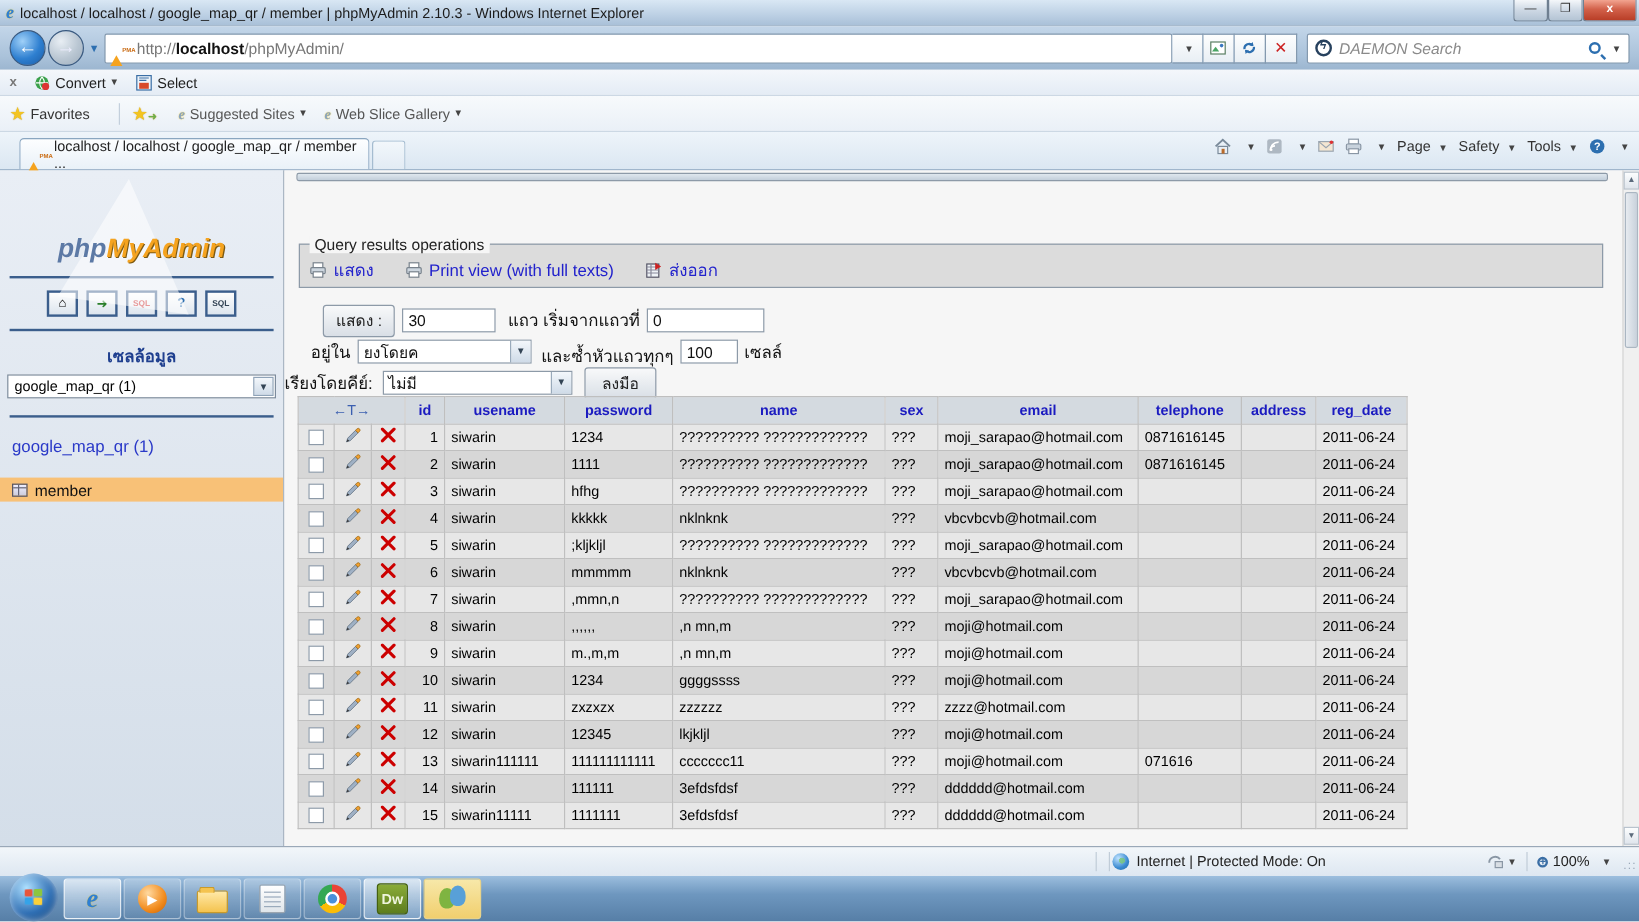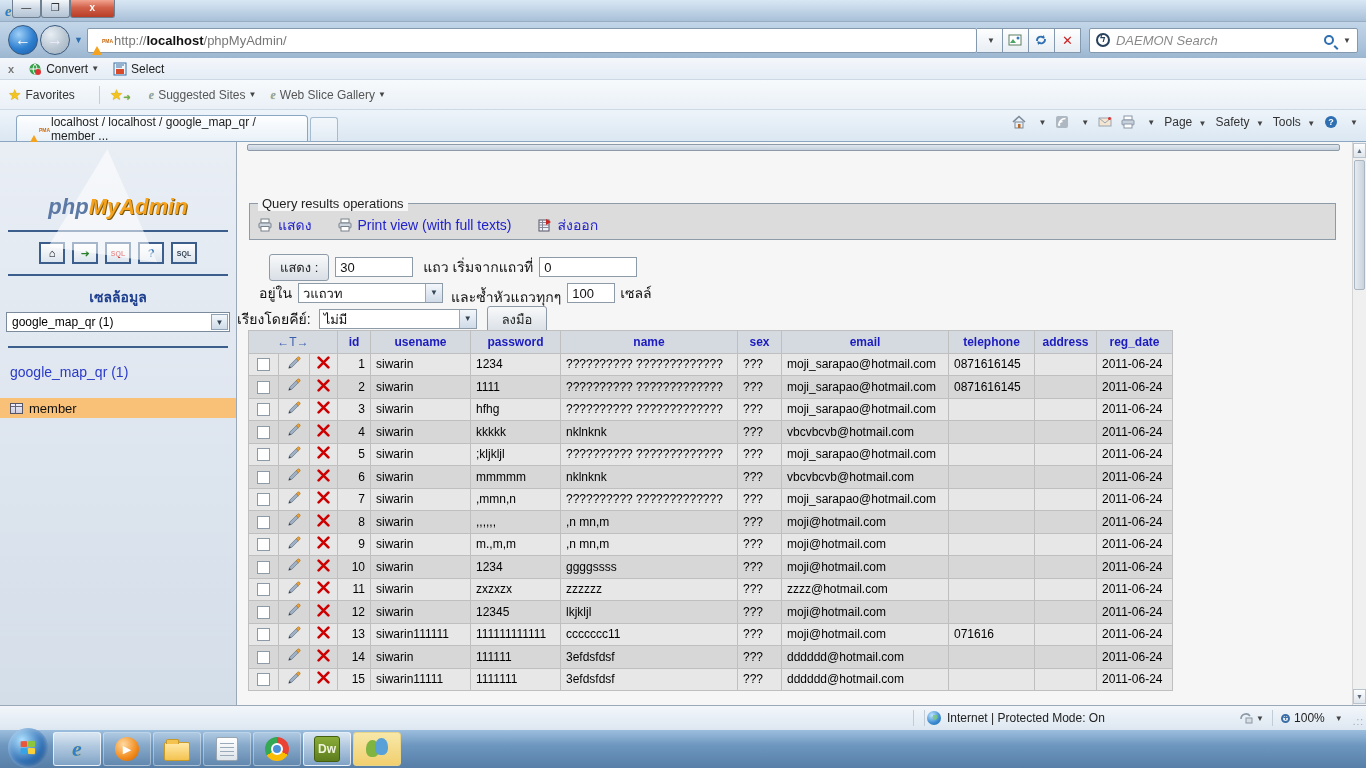--- a/index.html
+++ b/index.html
@@ -42,21 +42,21 @@
   .cmdbar .x { color:#777; font-weight:bold; margin-right:14px; font-size:11px; }
   .bar-item { display:flex; align-items:center; margin-right:14px; }
   .bar-item .ic { margin-right:4px; }
   .favbar { height:30px; background:linear-gradient(#f7fafc,#eaf0f7); display:flex; align-items:center; padding:0 8px; border-bottom:1px solid #ccd8e4; color:#333; }
   .star { color:#f3c421; font-size:15px; text-shadow:0 0 1px #b58900; }
   .sep-v { width:1px; height:18px; background:#c3cfdc; margin:0 10px; }
   .gray-txt { color:#555; }
 
   
   .tabrow { height:32px; background:linear-gradient(#eef4fa,#dbe7f2); border-bottom:1px solid #8aa6c0; display:flex; align-items:flex-end; padding:0 6px; position:relative; }
-  .tab { width:292px; height:26px; background:linear-gradient(#fdfeff,#e9f1f8); border:1px solid #8aa6c0; border-bottom:none; border-radius:4px 4px 0 0; display:flex; align-items:center; padding:0 12px; margin-left:10px; font-size:12px; color:#222; }
+  .tab { width:292px; height:26px; background:linear-gradient(#fdfeff,#e9f1f8); border:1px solid #8aa6c0; border-bottom:none; border-radius:4px 4px 0 0; display:flex; align-items:center; padding:0 6px; margin-left:10px; font-size:12px; color:#222; }
   .tabstub { width:28px; height:24px; background:linear-gradient(#f2f7fb,#e2ebf4); border:1px solid #a5bcd0; border-bottom:none; border-radius:3px 3px 0 0; margin-left:2px; }
   .tab-icons { position:absolute; right:8px; top:5px; display:flex; align-items:center; gap:9px; color:#333; }
   .tab-icons .lbl { font-size:12px; }
 
   
   .content { height:563px; display:flex; background:#f4f4f4; }
 
   
   .sidebar { width:237px; background:linear-gradient(#e9eef5,#d4dee9); border-right:1px solid #9aa8b8; position:relative; overflow:hidden; }
   .logo { text-align:center; margin-top:52px; font-size:22px; font-weight:bold; font-style:italic; position:relative; z-index:1; }
@@ -147,20 +147,21 @@
   .netic::after { content:""; position:absolute; left:-4px; top:2px; width:5px; height:8px; border:1px solid #eef; background:rgba(255,255,255,.15); }
   .clock { text-align:right; font-size:11px; line-height:13px; }
 
   .ic12 { width:14px; height:14px; display:inline-block; }
 </style>
 </head>
 <body>
 
 <div class="titlebar">
   <span class="ie-e">e</span>
+  <span class="title">localhost / localhost / google_map_qr / member | phpMyAdmin 2.10.3 - Windows Internet Explorer</span>
   <div class="winbtns">
     <div class="winbtn">—</div>
     <div class="winbtn">❐</div>
     <div class="winbtn close">x</div>
   </div>
 </div>
 
 <div class="navbar">
   <div class="navcircle back">←</div>
   <div class="navcircle fwd">→</div>
@@ -344,21 +345,21 @@
     <div class="controls">
       <div class="ctl-row" style="padding-left:32px;">
         <button class="btn-gray">แสดง :</button>
         <span class="inp" style="width:78px;margin-left:6px;display:inline-flex;align-items:center;">30</span>
         <span style="margin:0 6px 0 10px;">แถว เริ่มจากแถวที่</span>
         <span class="inp" style="width:98px;display:inline-flex;align-items:center;">0</span>
       </div>
       <div class="ctl-row" style="padding-left:22px;">
         <span>อยู่ใน</span>
         <span class="sel" style="width:145px;margin-left:6px;">
-          <span>วแถวท</span>
+          <span>ยงโดยค</span>
             <span class="btn">▼</span>
         </span>
         <span style="margin:8px 6px 0 8px;">และซ้ำหัวแถวทุกๆ</span>
         <span class="inp" style="width:48px;display:inline-flex;align-items:center;">100</span>
         <span style="margin-left:5px;">เซลล์</span>
       </div>
       <div class="ctl-row" style="padding-left:0px;">
         <span>เรียงโดยคีย์:</span>
         <span class="sel" style="width:158px;margin-left:8px;">
           <span>ไม่มี</span>

